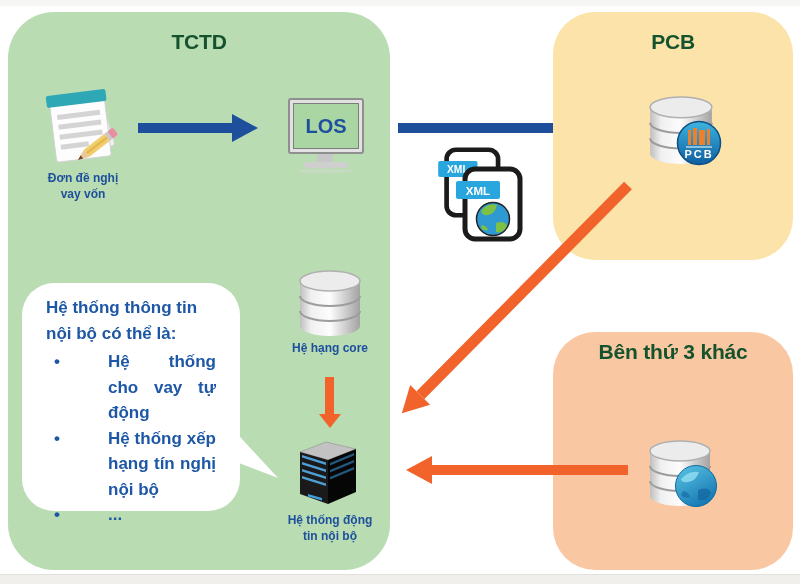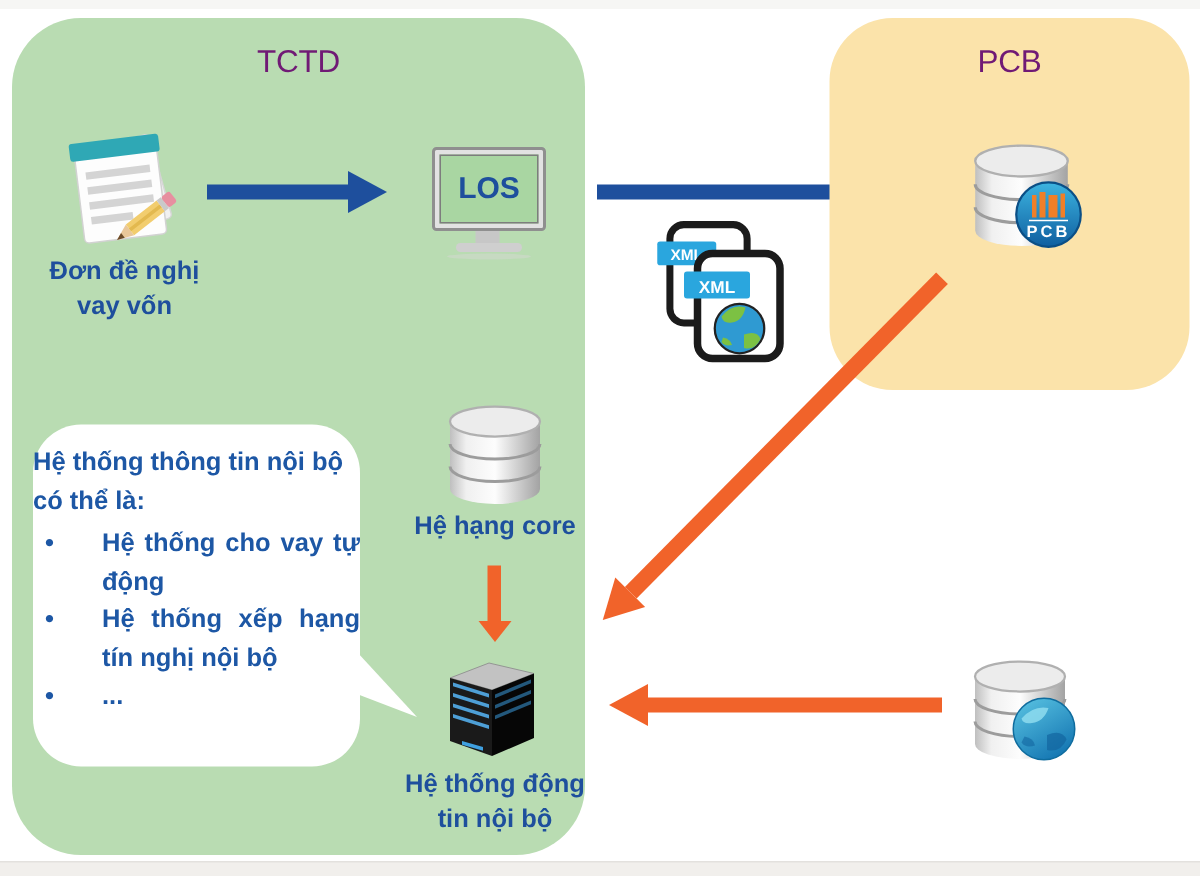--- a/index.html
+++ b/index.html
@@ -7,26 +7,26 @@
           font-family:"Liberation Sans",sans-serif;}
   .strip-top{position:absolute;left:0;top:0;width:800px;height:6px;background:#f6f6f4;}
   .strip-bottom{position:absolute;left:0;top:574px;width:800px;height:10px;background:#f1efec;border-top:1px solid #e3e1de;}
 
   
   .panel{position:absolute;border-radius:46px;}
   .tctd-box{left:8px;top:12px;width:382px;height:558px;background:#b9dcb2;}
   .pcb-box{left:553px;top:12px;width:240px;height:248px;background:#fbe3aa;border-radius:42px;}
   .third-box{left:553px;top:332px;width:240px;height:238px;background:#f9c8a3;border-radius:42px;}
 
-  .panel-title{position:absolute;width:100%;text-align:center;font-weight:normal;
-               font-size:21px;color:#701a75;letter-spacing:-0.2px;}
+  .panel-title{position:absolute;width:100%;text-align:center;font-weight:bold;
+               font-size:21px;color:#14532d;letter-spacing:-0.2px;}
   .t-tctd{top:18px;} .t-pcb{top:18px;} .t-third{top:8px;}
 
   
-  .lbl{position:absolute;text-align:center;font-weight:bold;font-size:17px;color:#1e4f9d;
+  .lbl{position:absolute;text-align:center;font-weight:bold;font-size:12px;color:#1e4f9d;
        line-height:1.35;white-space:pre-line;}
 
   
   .arrow{position:absolute;}
   .a-right{height:10px;}
   .a-right::after{content:"";position:absolute;right:-26px;top:-9px;width:0;height:0;
       border-top:14px solid transparent;border-bottom:14px solid transparent;border-left:26px solid;}
   .blue{background:#1e4f9d;} .blue::after{border-left-color:#1e4f9d;}
   .a-left{height:10px;background:#f1632a;}
   .a-left::before{content:"";position:absolute;left:-26px;top:-9px;width:0;height:0;
@@ -42,26 +42,26 @@
   .monitor{position:absolute;left:288px;top:98px;width:76px;height:56px;background:#e2e2e2;
            border:2px solid #8f8f8f;border-radius:3px;box-sizing:border-box;padding:3px;}
   .screen{width:100%;height:100%;background:#a9d6a2;border:1px solid #7d7d7d;box-sizing:border-box;
           display:flex;align-items:center;justify-content:center;font-weight:bold;font-size:20px;color:#1e4f9d;}
   .m-neck{position:absolute;left:317px;top:154px;width:16px;height:9px;background:#c7c7c7;}
   .m-base{position:absolute;left:304px;top:162px;width:44px;height:6px;background:#cfcfcf;border-radius:3px;}
   .m-shadow{position:absolute;left:298px;top:169px;width:56px;height:4px;background:#cdd8c9;border-radius:50%;opacity:.7;}
 
   
   .bubble{position:absolute;left:22px;top:283px;width:218px;height:228px;background:#ffffff;
-          border-radius:32px;box-sizing:border-box;padding:12px 0;color:#1d57a5;}
+          border-radius:32px;box-sizing:border-box;padding:12px 24px;color:#1d57a5;}
   .bubble .intro{font-weight:bold;font-size:17px;line-height:1.5;}
   .bubble ul{list-style:none;margin:3px 0 0 0;padding:0;}
   .bubble li{display:flex;font-weight:bold;font-size:17px;line-height:1.5;}
   .bubble .bl{flex:0 0 46px;box-sizing:border-box;padding-left:8px;}
-  .bubble .it{flex:1;text-align:justify;}
+  .bubble .it{flex:1;text-align:justify;margin-left:16px;}
   .tail{position:absolute;left:230px;top:422px;}
 
   svg{position:absolute;display:block;}
   svg text{font-family:"Liberation Sans",sans-serif;}
 </style>
 </head>
 <body>
 
 <div class="canvas">
   <div class="strip-top"></div>
@@ -201,20 +201,23 @@
     <rect x="12" y="10" width="3" height="15" fill="#f07f28"></rect>
     <rect x="17" y="8" width="4" height="17" fill="#f07f28"></rect>
     <rect x="23" y="10" width="6" height="15" fill="#f07f28"></rect>
     <rect x="31" y="9" width="3" height="16" fill="#f07f28"></rect>
     <line x1="10" y1="27" x2="36" y2="27" stroke="#ffffff" stroke-width="1"></line>
     <text x="23" y="38" text-anchor="middle" font-size="11" font-weight="bold" fill="#ffffff" letter-spacing="2">PCB</text>
   </svg>
 
   <div class="arrow a-diag" style="left:628px;top:180px;width:295px"></div>
 
+  <div class="panel third-box">
+    <div class="panel-title t-third">Bên thứ 3 khác</div>
+  </div>
   <svg style="left:648px;top:438px" width="64" height="70" viewBox="0 0 64 70">
     <path d="M2 13 v45 a30 10 0 0 0 60 0 V13 Z" fill="url(#sg)"></path>
     <path d="M2 28 a30 10 0 0 0 60 0" fill="none" stroke="#9c9c9c" stroke-width="2"></path>
     <path d="M2 43 a30 10 0 0 0 60 0" fill="none" stroke="#9c9c9c" stroke-width="2"></path>
     <ellipse cx="32" cy="13" rx="30" ry="10" fill="#ececec" stroke="#b0b0b0" stroke-width="1.5"></ellipse>
   </svg>
   <svg style="left:674px;top:464px" width="44" height="44" viewBox="0 0 44 44">
     <defs>
       <linearGradient id="gg" x1="0" y1="0" x2="0.6" y2="1">
         <stop offset="0" stop-color="#5cc6e4"></stop>

